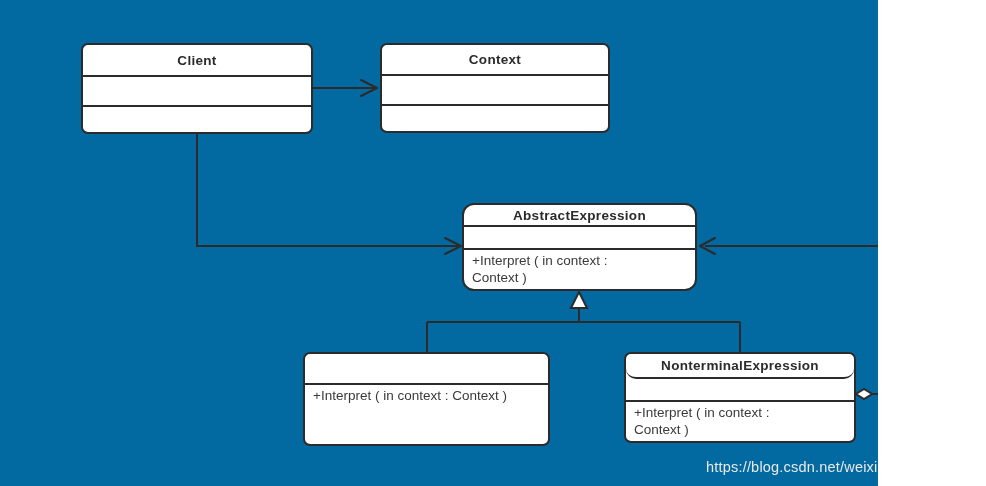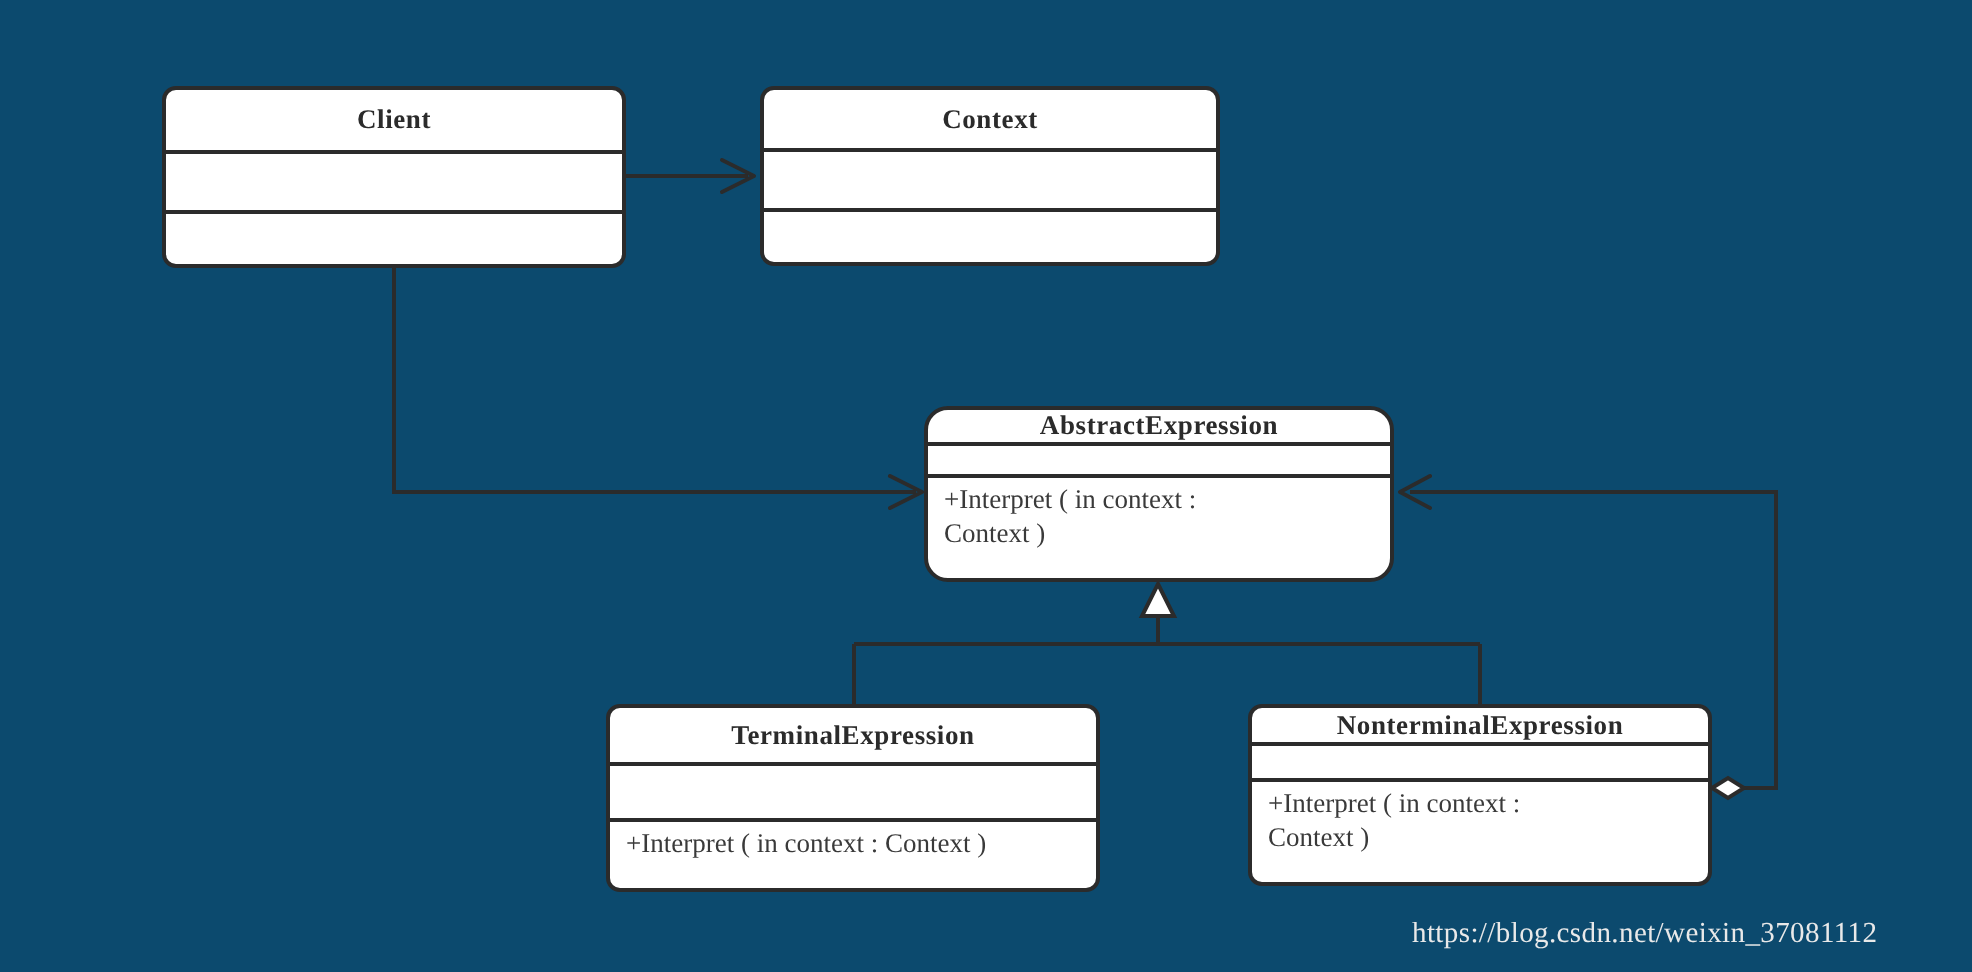--- a/index.html
+++ b/index.html
@@ -2,25 +2,25 @@
 <html><head>
 <meta charset="utf-8">
 <style>
   html, body {
     margin: 0;
     padding: 0;
     background: #ffffff;
   }
   #canvas {
     position: relative;
-    width: 986px;
+    width: 878px;
     height: 486px;
-    background: #0c4a6e;
+    background: #0369a1;
     overflow: hidden;
-    font-family: Liberation Serif, serif;
+    font-family: Liberation Sans, sans-serif;
   }
   #edges {
     position: absolute;
     left: 0;
     top: 0;
     width: 986px;
     height: 486px;
     pointer-events: none;
   }
   .uml-class {
@@ -46,21 +46,21 @@
     justify-content: center;
   }
   .uml-attrs {
     box-sizing: border-box;
     border-bottom: 2px solid #2b2b2b;
   }
   .uml-ops {
     box-sizing: border-box;
     font-size: 13.5px;
     color: #3a3a3a;
-    padding: 3px 6px 13px 8px;
+    padding: 3px 6px 2px 8px;
     line-height: 1.25;
     white-space: pre-line;
   }
   .watermark {
     position: absolute;
     font-size: 14.5px;
     color: #e9e9e9;
     letter-spacing: 0.2px;
     white-space: nowrap;
     user-select: none;
@@ -118,27 +118,26 @@
   </div>
 
   <div class="uml-class" style="left:462px; top:203px; width:235px; height:88px;border-radius:12px;">
     <div class="uml-name" style="height:27px;">AbstractExpression</div>
     <div class="uml-attrs" style="height:28px;"></div>
     <div class="uml-ops">+Interpret ( in context :
 Context )</div>
   </div>
 
   <div class="uml-class" style="left:303px; top:352px; width:247px; height:94px;">
-    <div class="uml-name" style="height:32px;">TerminalExpression</div>
     <div class="uml-attrs" style="height:31px;"></div>
     <div class="uml-ops">+Interpret ( in context : Context )</div>
   </div>
 
   <div class="uml-class" style="left:624px; top:352px; width:232px; height:91px;">
-    <div class="uml-name" style="height:30px;">NonterminalExpression</div>
+    <div class="uml-name" style="height:30px;border-radius:10px;">NonterminalExpression</div>
     <div class="uml-attrs" style="height:28px;"></div>
     <div class="uml-ops">+Interpret ( in context :
 Context )</div>
   </div>
 
   <div class="watermark" style="left:706px; top:459px;">https://blog.csdn.net/weixin_37081112</div>
 
 </div>
 
 </body></html>

